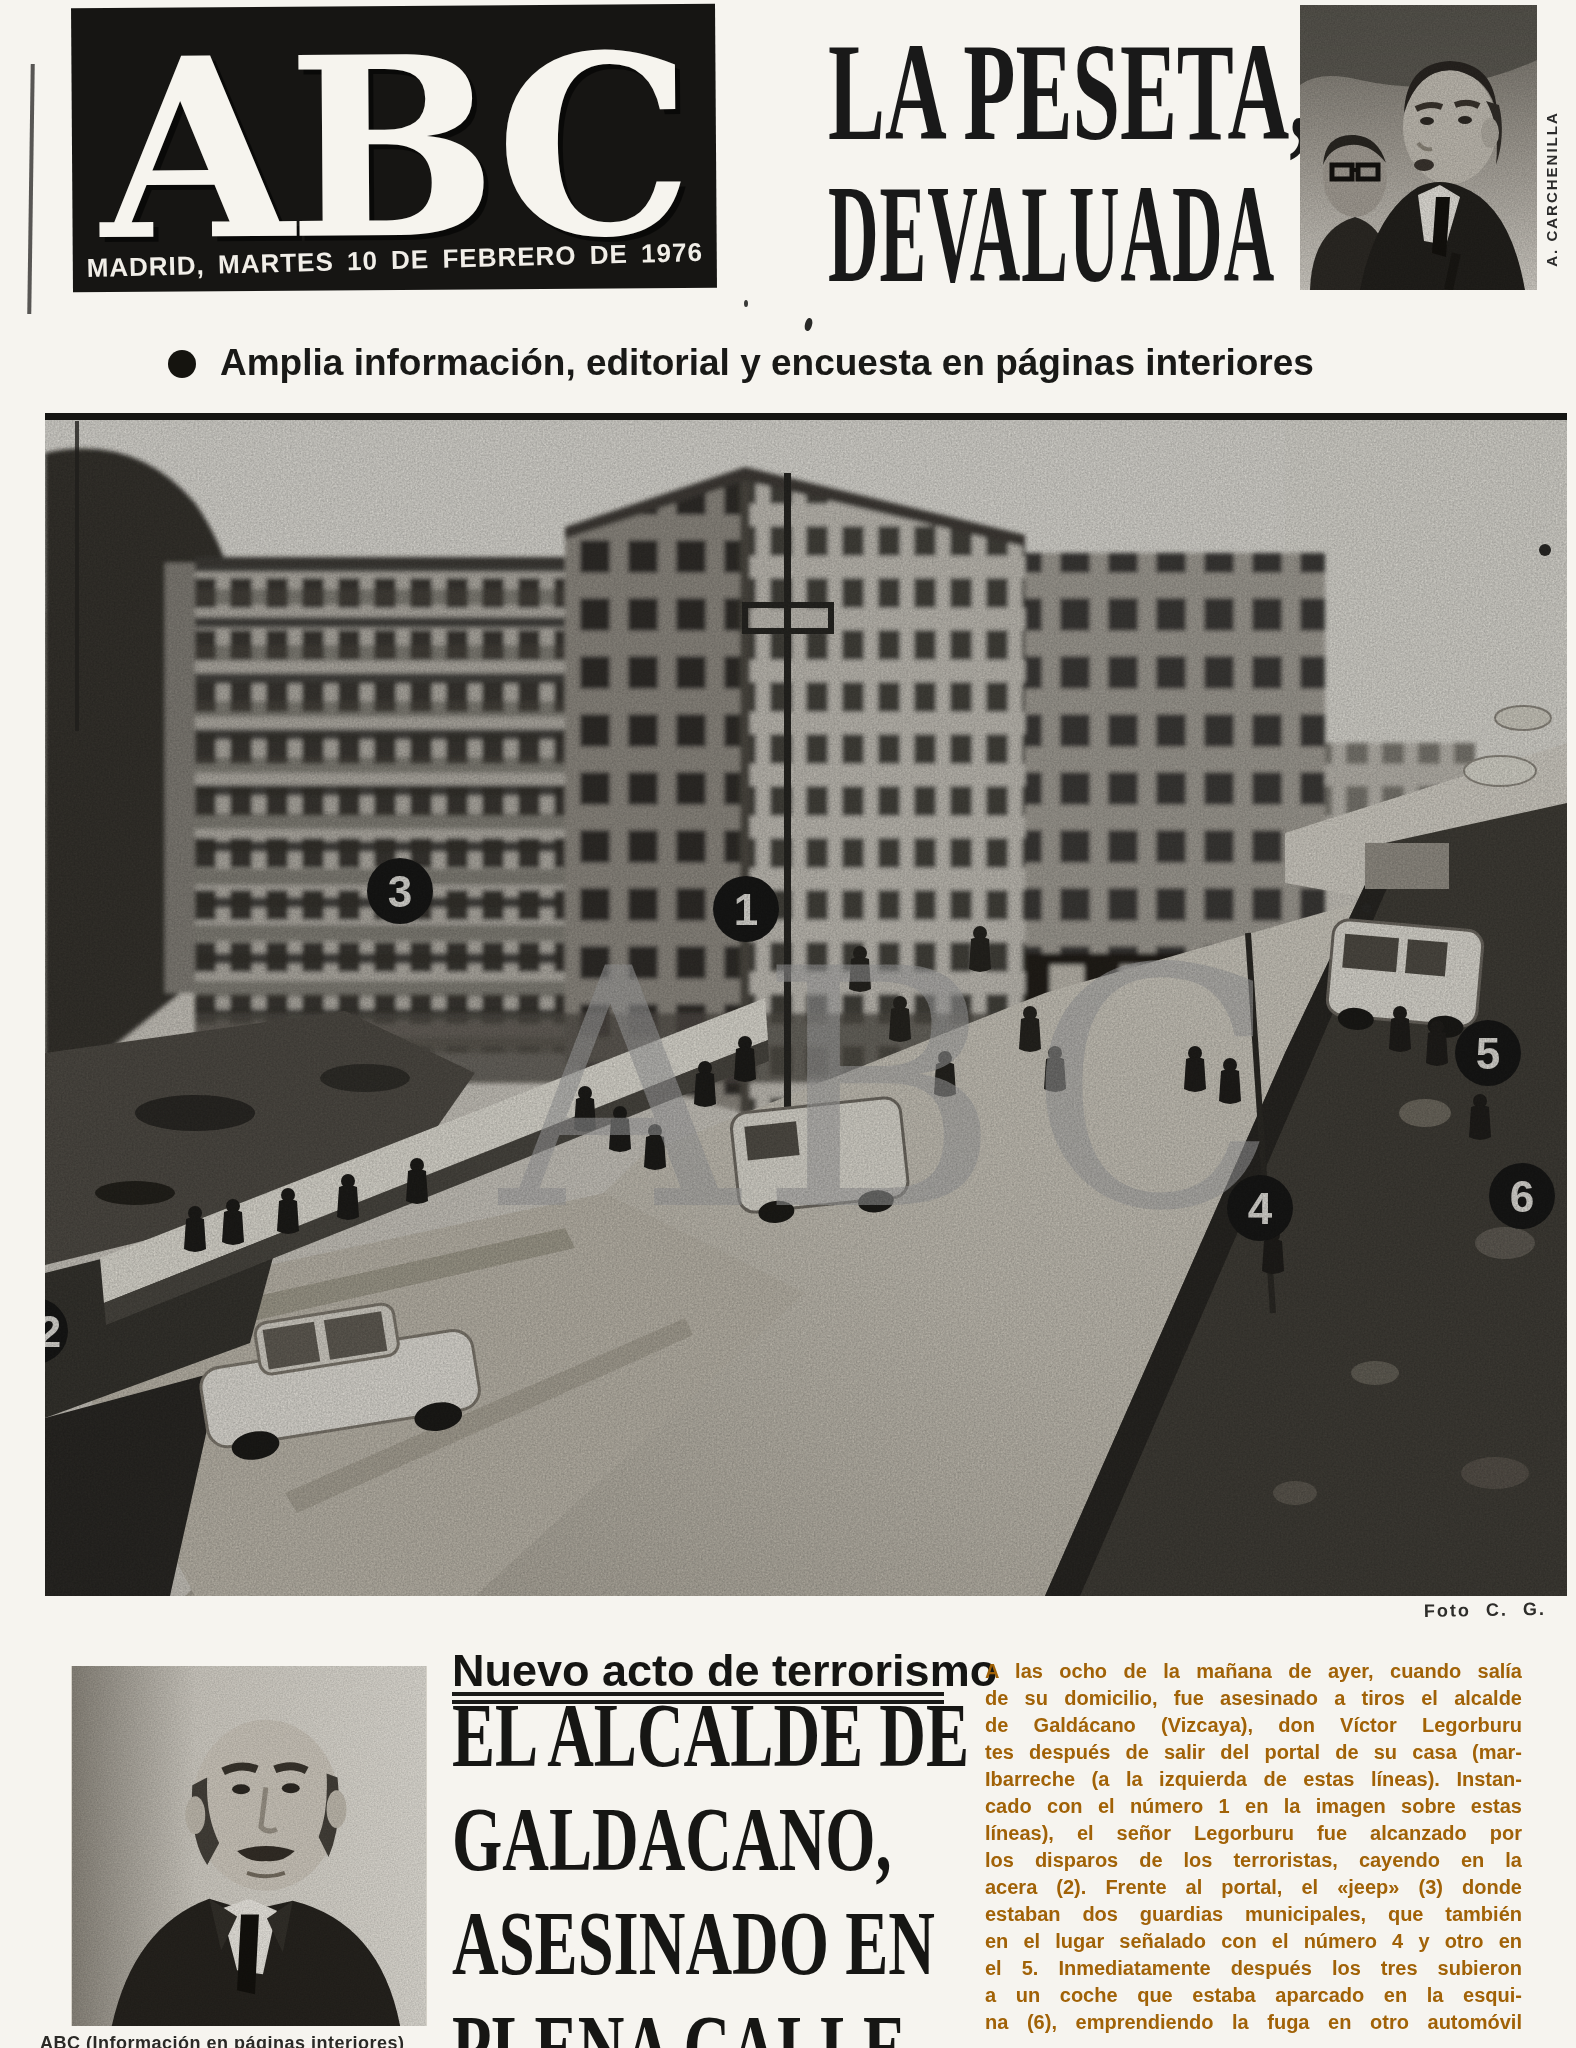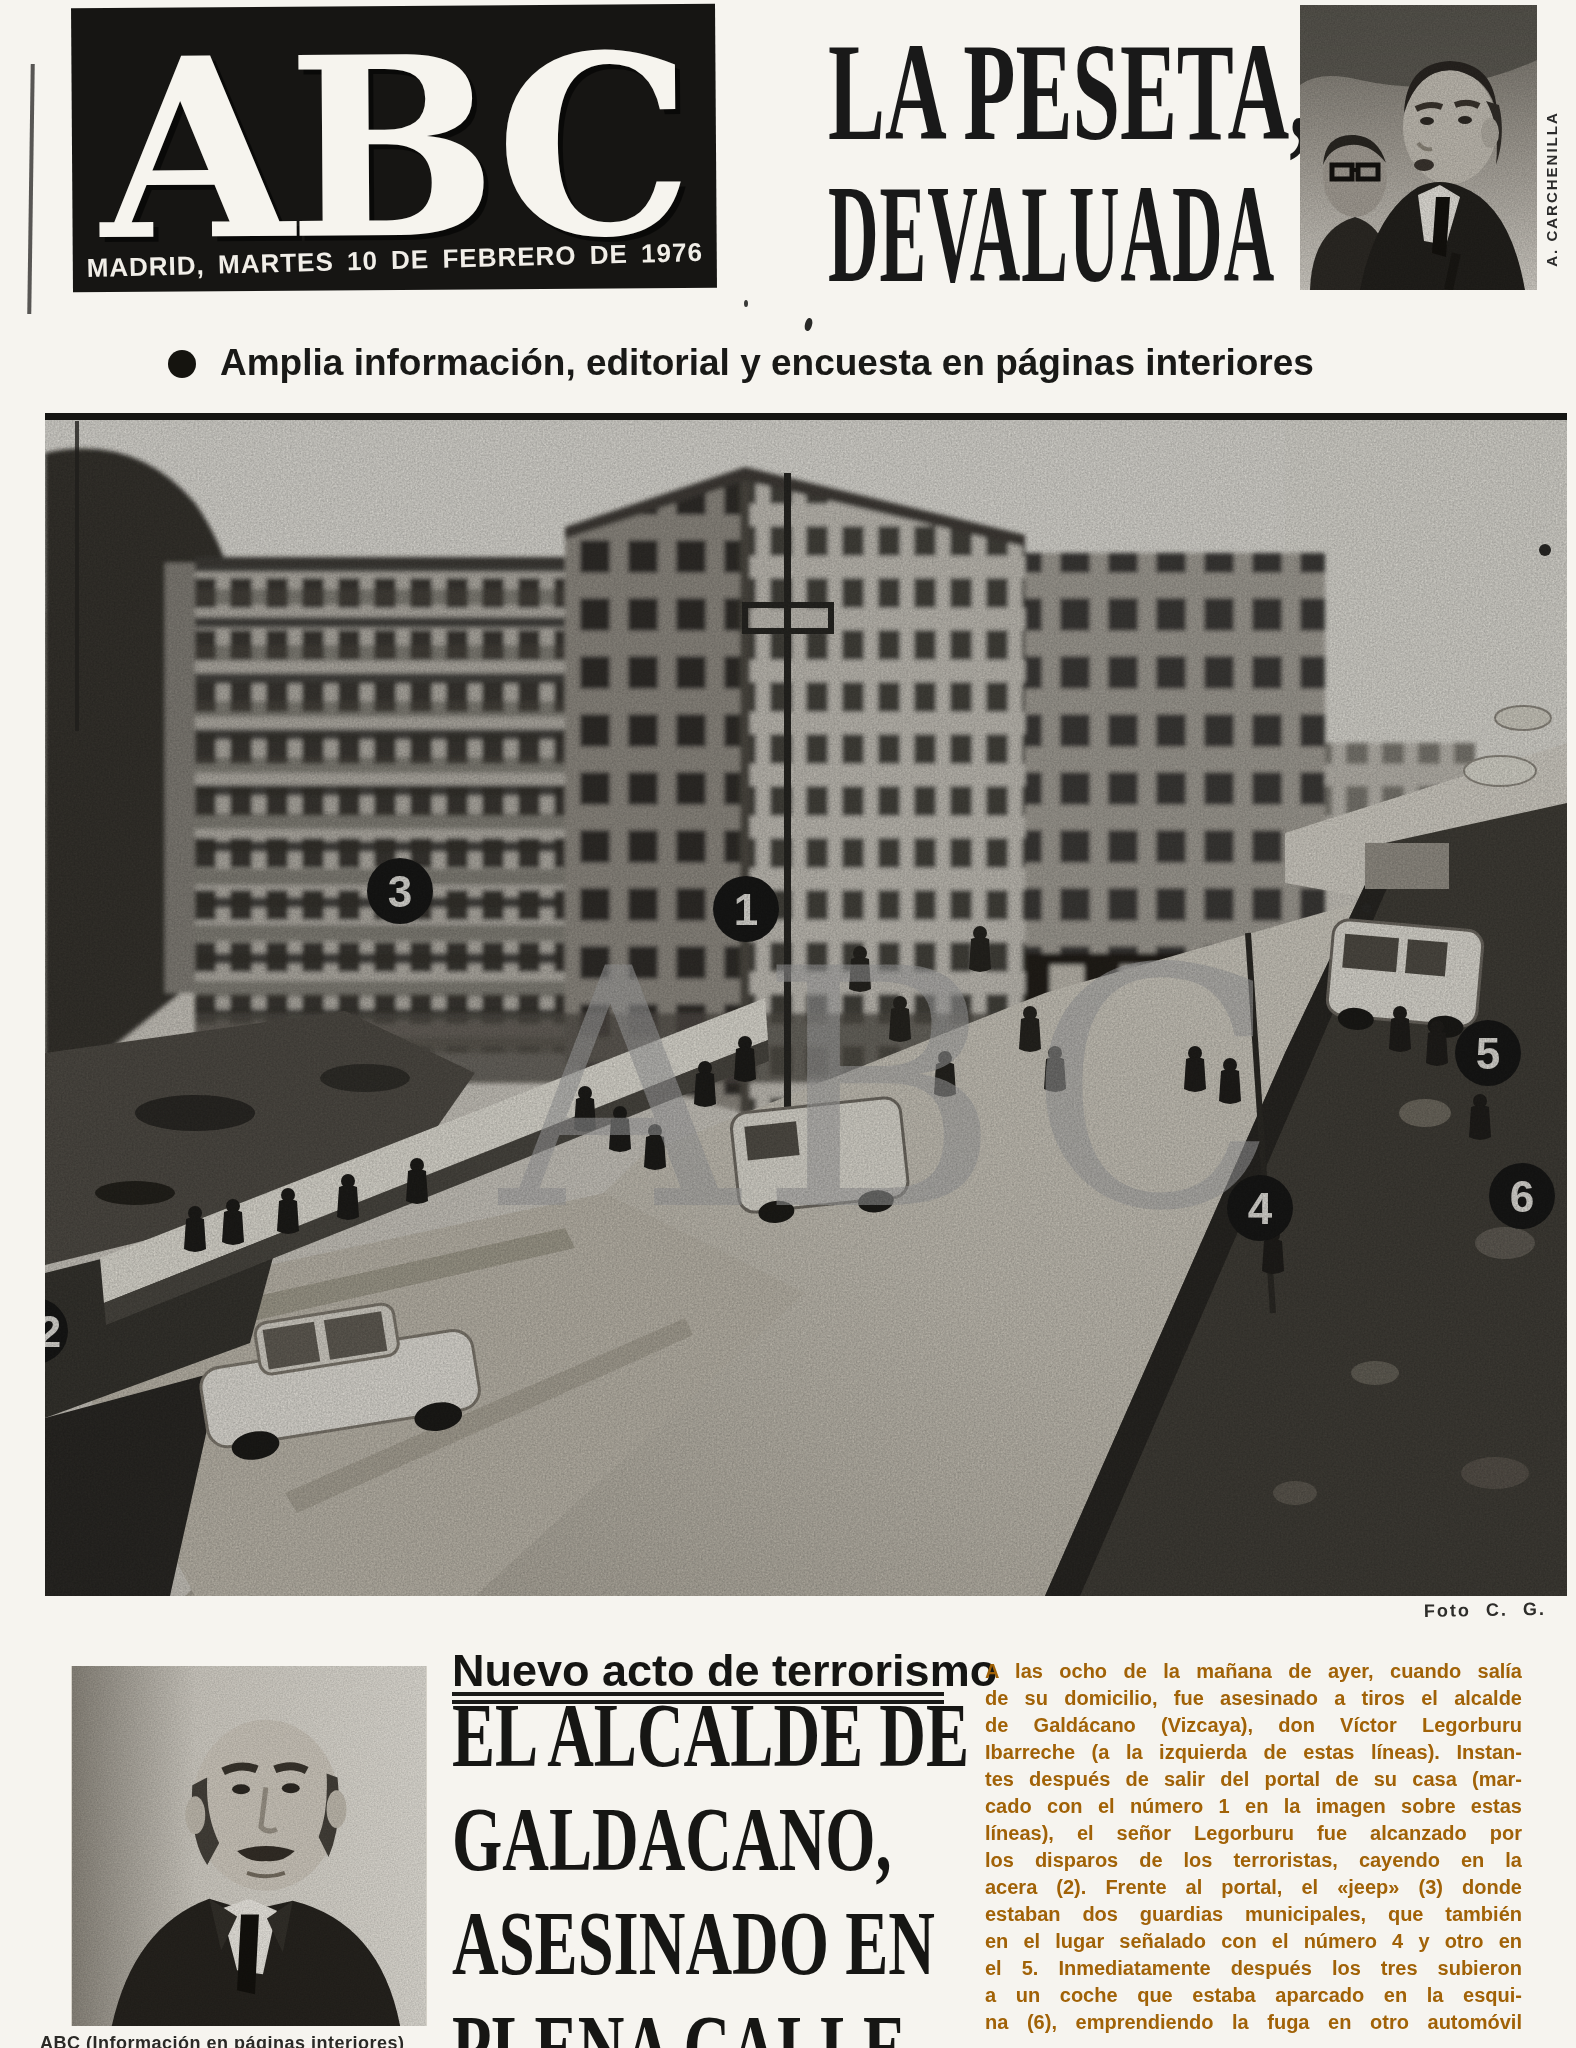--- a/index.html
+++ b/index.html
@@ -412,22 +412,22 @@
   <div class="abs rule r2"></div>
   <div class="story-line sl1">EL ALCALDE DE</div>
   <div class="story-line sl2">GALDACANO,</div>
   <div class="story-line sl3">ASESINADO EN</div>
   <div class="story-line sl4">PLENA CALLE</div>
 
   <div class="abs body-col">
     <div class="bline">A las ocho de la mañana de ayer, cuando salía</div>
     <div class="bline">de su domicilio, fue asesinado a tiros el alcalde</div>
     <div class="bline">de Galdácano (Vizcaya), don Víctor Legorburu</div>
+    <div class="bline">tes después de salir del portal de su casa (mar-</div>
     <div class="bline">Ibarreche (a la izquierda de estas líneas). Instan-</div>
-    <div class="bline">tes después de salir del portal de su casa (mar-</div>
     <div class="bline">cado con el número 1 en la imagen sobre estas</div>
     <div class="bline">líneas), el señor Legorburu fue alcanzado por</div>
     <div class="bline">los disparos de los terroristas, cayendo en la</div>
     <div class="bline">acera (2). Frente al portal, el «jeep» (3) donde</div>
     <div class="bline">estaban dos guardias municipales, que también</div>
     <div class="bline">en el lugar señalado con el número 4 y otro en</div>
     <div class="bline">el 5. Inmediatamente después los tres subieron</div>
     <div class="bline">a un coche que estaba aparcado en la esqui-</div>
     <div class="bline">na (6), emprendiendo la fuga en otro automóvil</div>
   </div>

